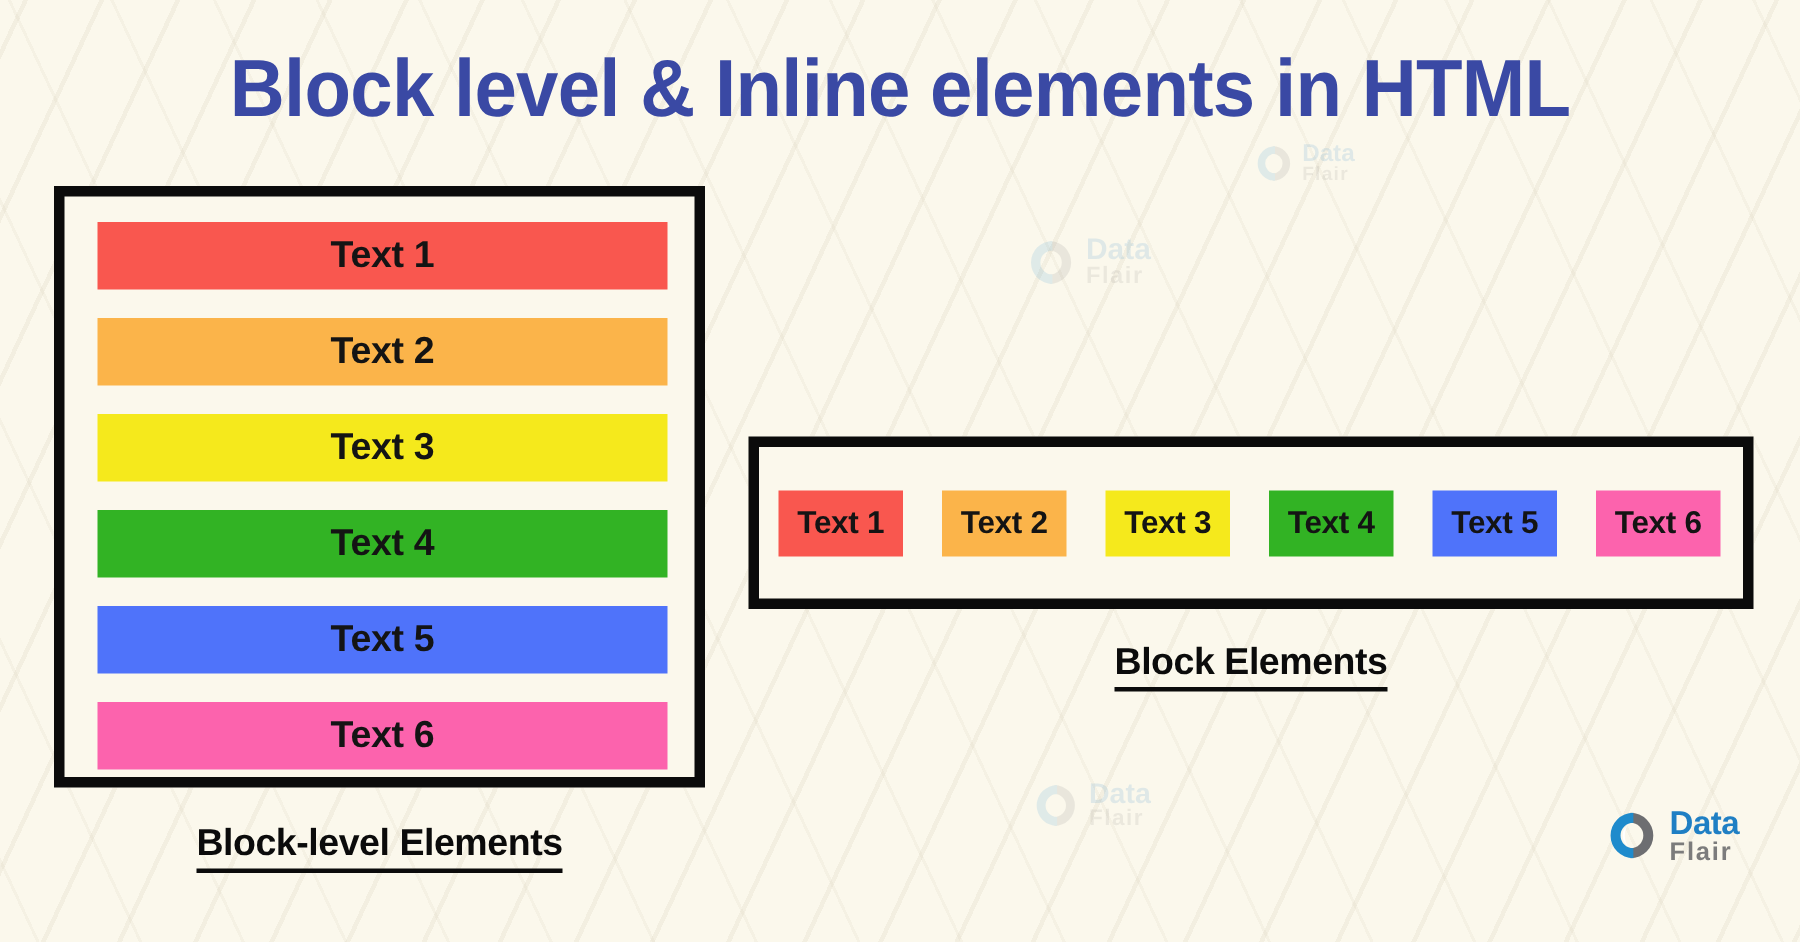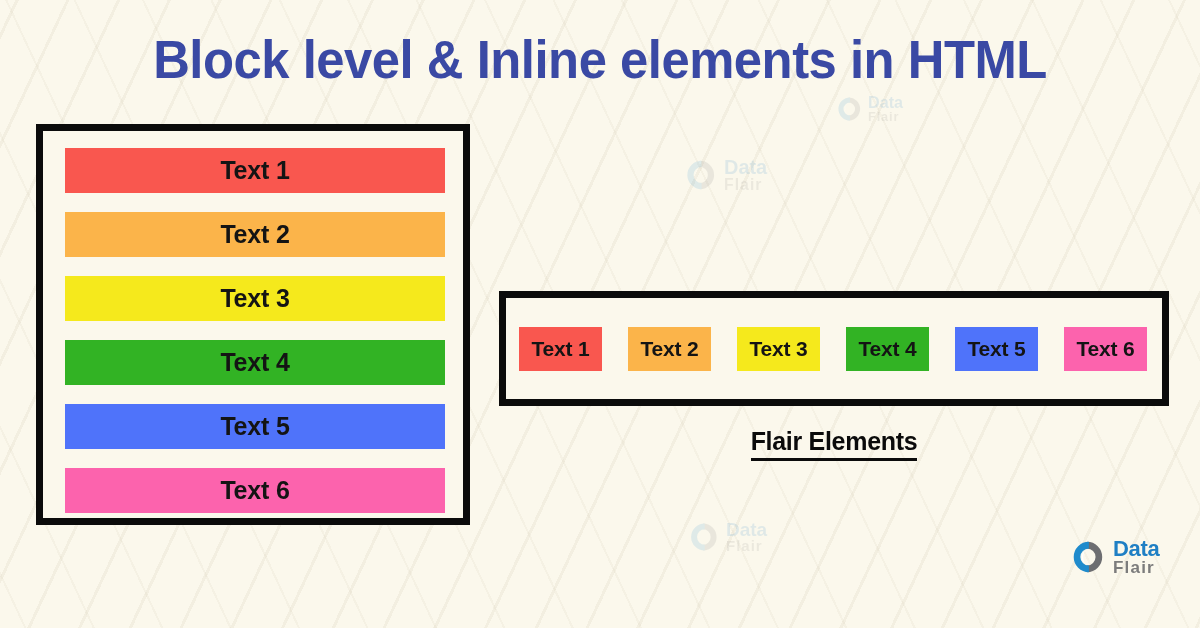--- a/index.html
+++ b/index.html
@@ -334,20 +334,23 @@
           <span>Text 4</span>
         </div>
         <div class="block-bar" style="background: rgb(79, 115, 250);">
           <span>Text 5</span>
         </div>
         <div class="block-bar" style="background: rgb(252, 99, 173);">
           <span>Text 6</span>
         </div>
       </div>
   </div>
+  <div id="block-caption">
+    <span>Block-level Elements</span>
+  </div>
 
   <div id="inline-panel">
       <div class="inline-chip" style="background: rgb(249, 87, 79);">
         <span>Text 1</span>
       </div>
       <div class="inline-chip" style="background: rgb(251, 180, 74);">
         <span>Text 2</span>
       </div>
       <div class="inline-chip" style="background: rgb(245, 233, 28);">
         <span>Text 3</span>
@@ -356,21 +359,21 @@
         <span>Text 4</span>
       </div>
       <div class="inline-chip" style="background: rgb(79, 115, 250);">
         <span>Text 5</span>
       </div>
       <div class="inline-chip" style="background: rgb(252, 99, 173);">
         <span>Text 6</span>
       </div>
     </div>
   <div id="inline-caption">
-    <span>Flair Elements</span>
+    <span>Block Elements</span>
   </div>
 
   <div id="footer-logo">
     <div class="logo-mark">
       <svg viewBox="0 0 40 40" width="38" height="38" aria-hidden="true">
         <path d="M20 4 A16 16 0 0 1 20 36 L20 29 A9 9 0 0 0 20 11 Z" fill="#6d6e71"></path>
         <path d="M22 36 A16 16 0 1 1 22 4 L22 11 A9 9 0 1 0 22 29 Z" fill="#1f8bcc"></path>
         <path d="M19 12 C13 16 13 24 19 28 C15 25 15 15 19 12 Z" fill="#ffffff"></path>
       </svg>
     </div>

